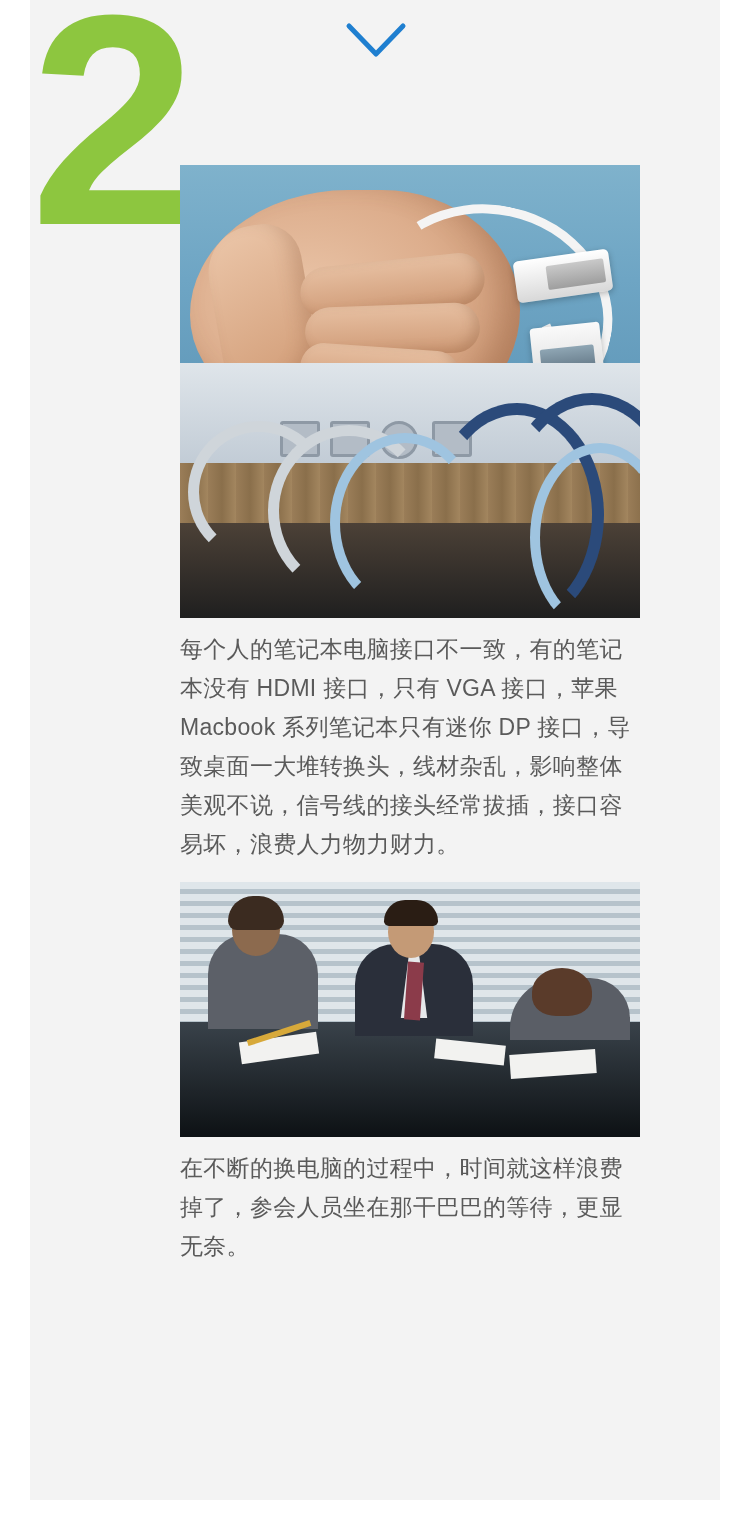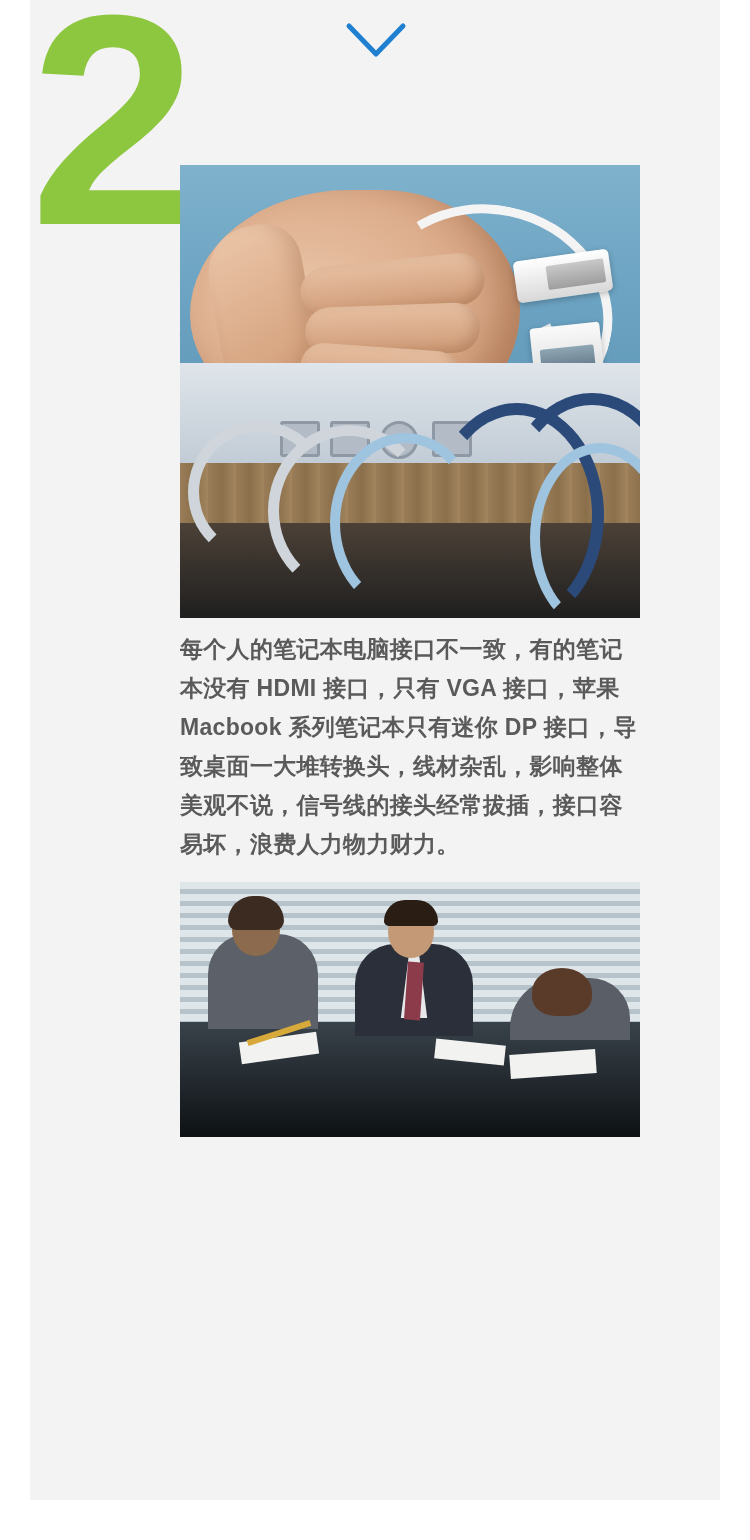--- a/index.html
+++ b/index.html
@@ -53,21 +53,20 @@
     top: 20px;
     width: 62px;
     height: 40px;
   }
 
   .content {
     position: absolute;
     left: 180px;
     top: 0;
     width: 460px;
-    font-weight: bold;
   }
 
   .block {
     position: relative;
   }
 
   .photo {
     width: 460px;
     position: relative;
     overflow: hidden;
@@ -271,16 +270,17 @@
         <div class="tie"></div>
         <div class="p2head"></div>
         <div class="p2hair"></div>
         <div class="person p3"></div>
         <div class="p3head"></div>
         <div class="paper pp1"></div>
         <div class="paper pp2"></div>
         <div class="paper pp3"></div>
         <div class="pencil"></div>
       </div>
+      <div class="caption">在不断的换电脑的过程中，时间就这样浪费掉了，参会人员坐在那干巴巴的等待，更显无奈。</div>
     </div>
 
   </div>
 </div>
 
 </body></html>

